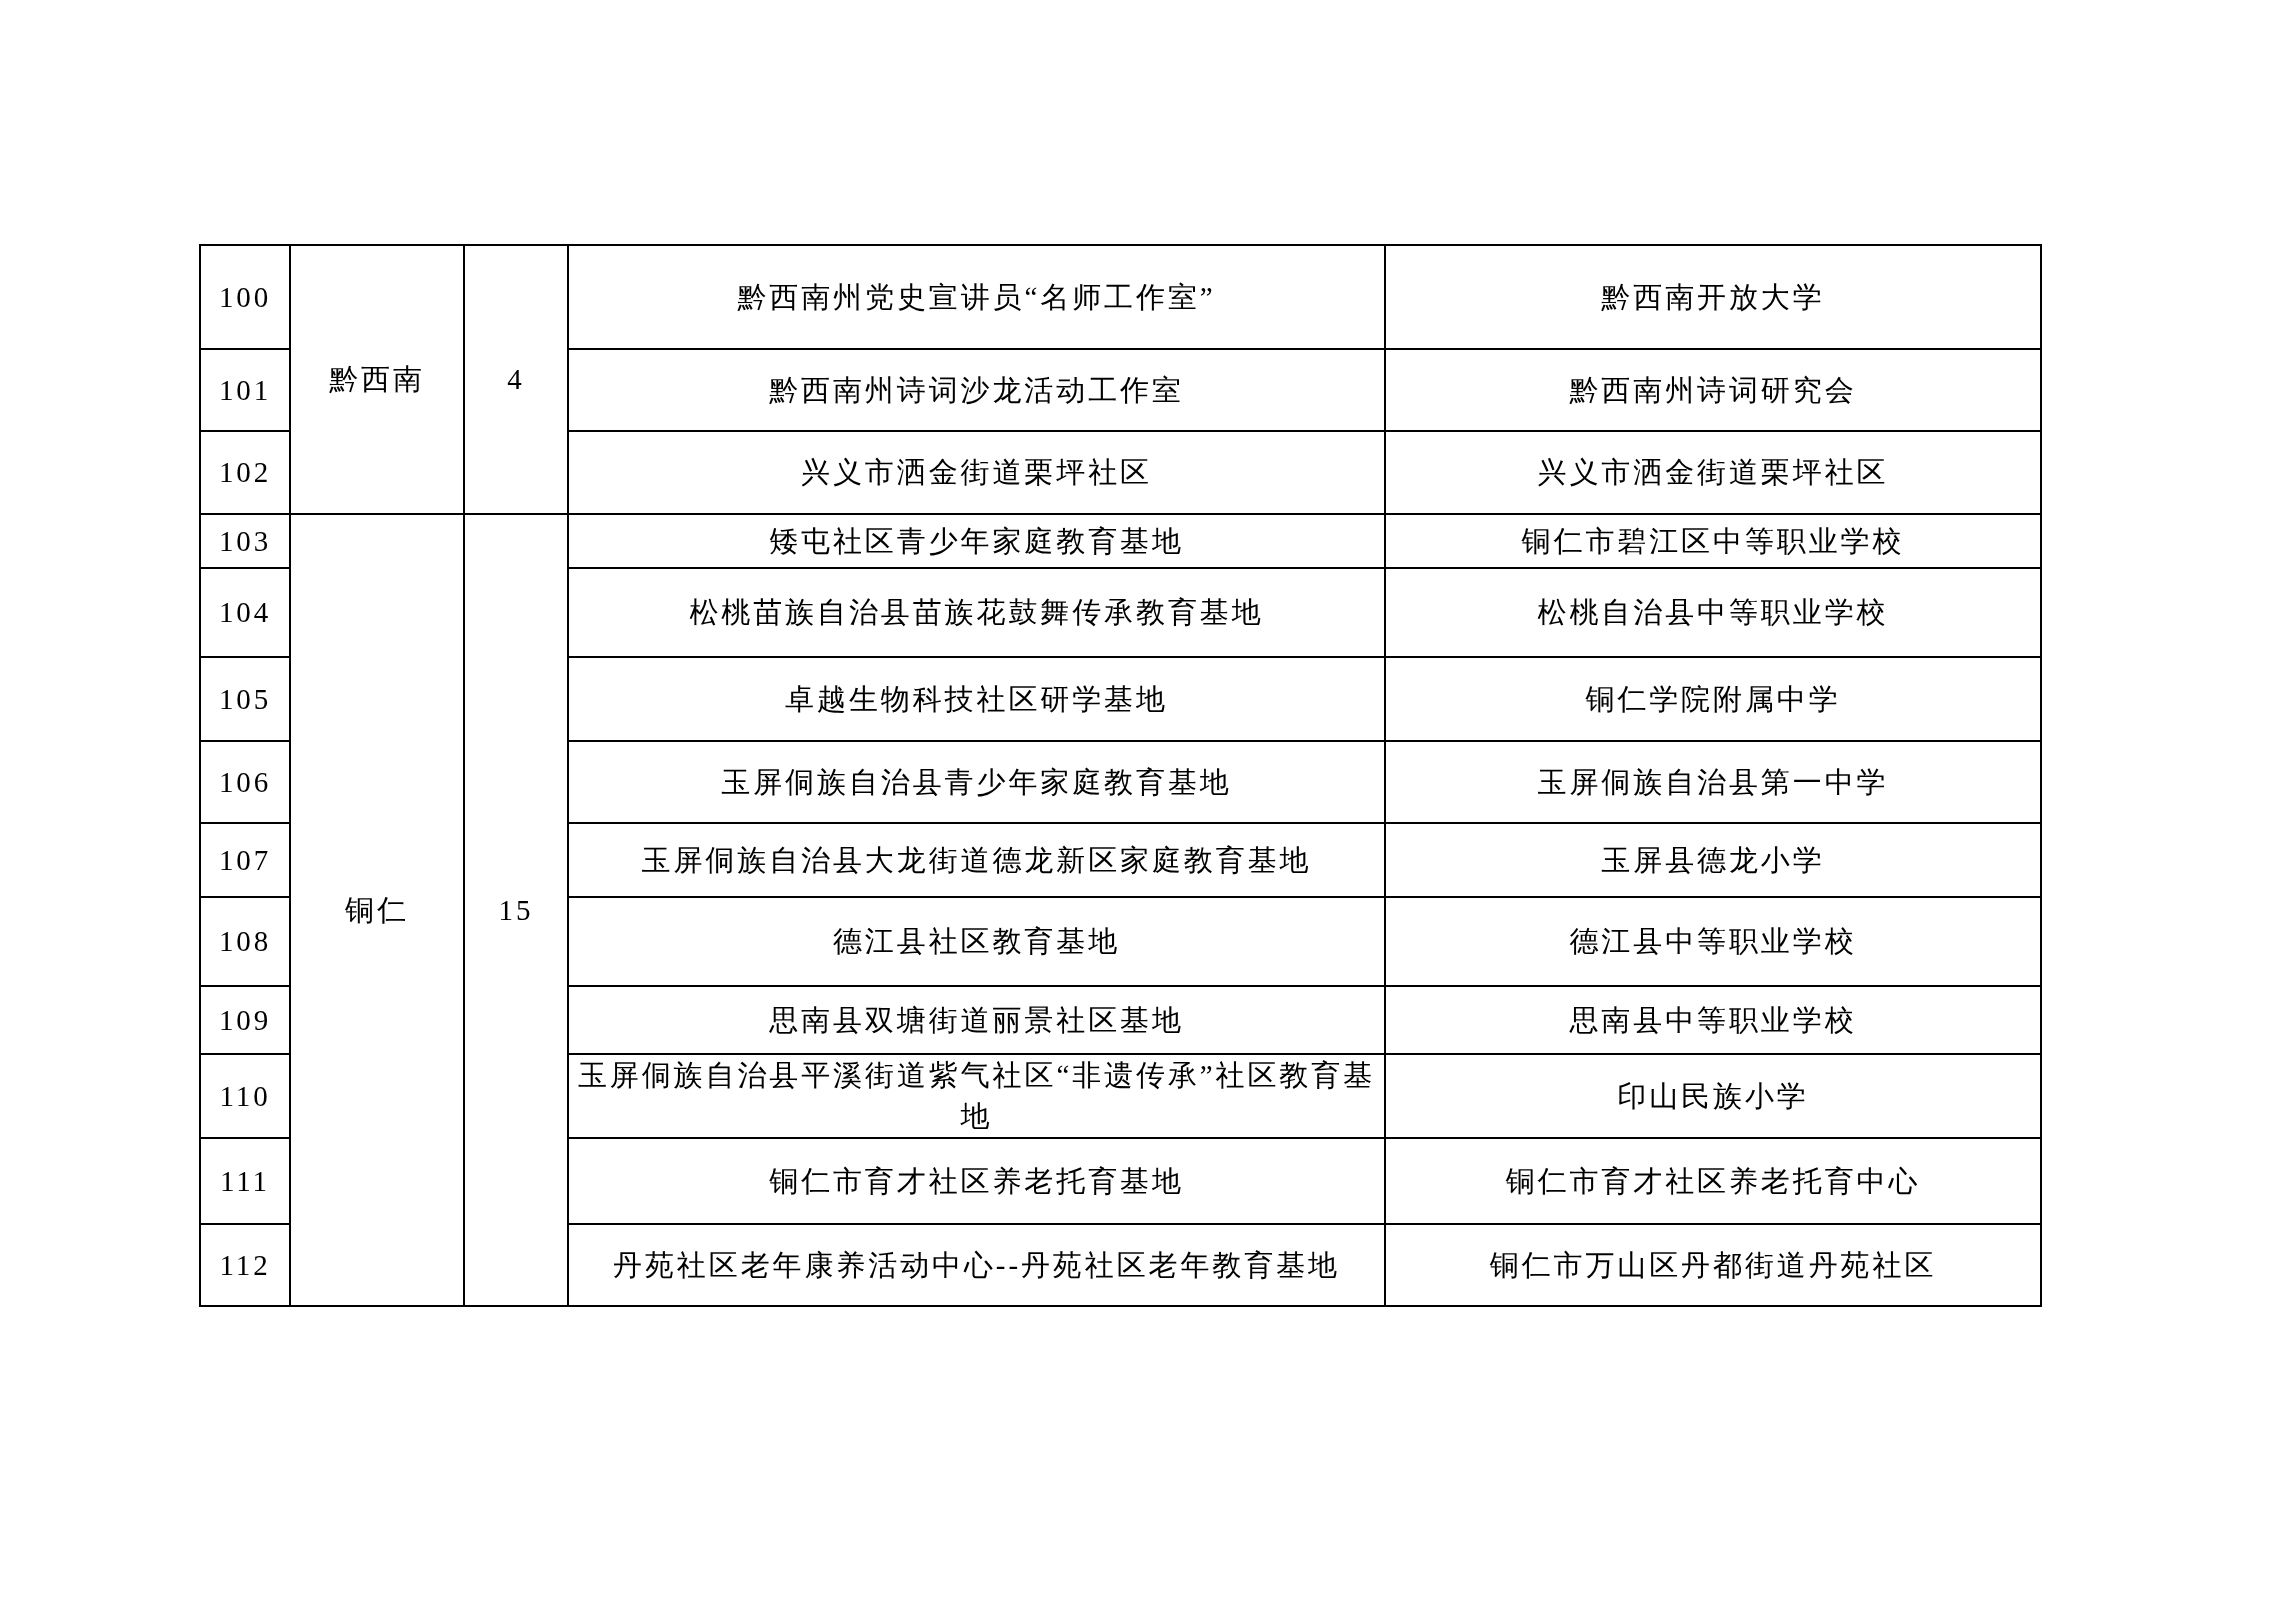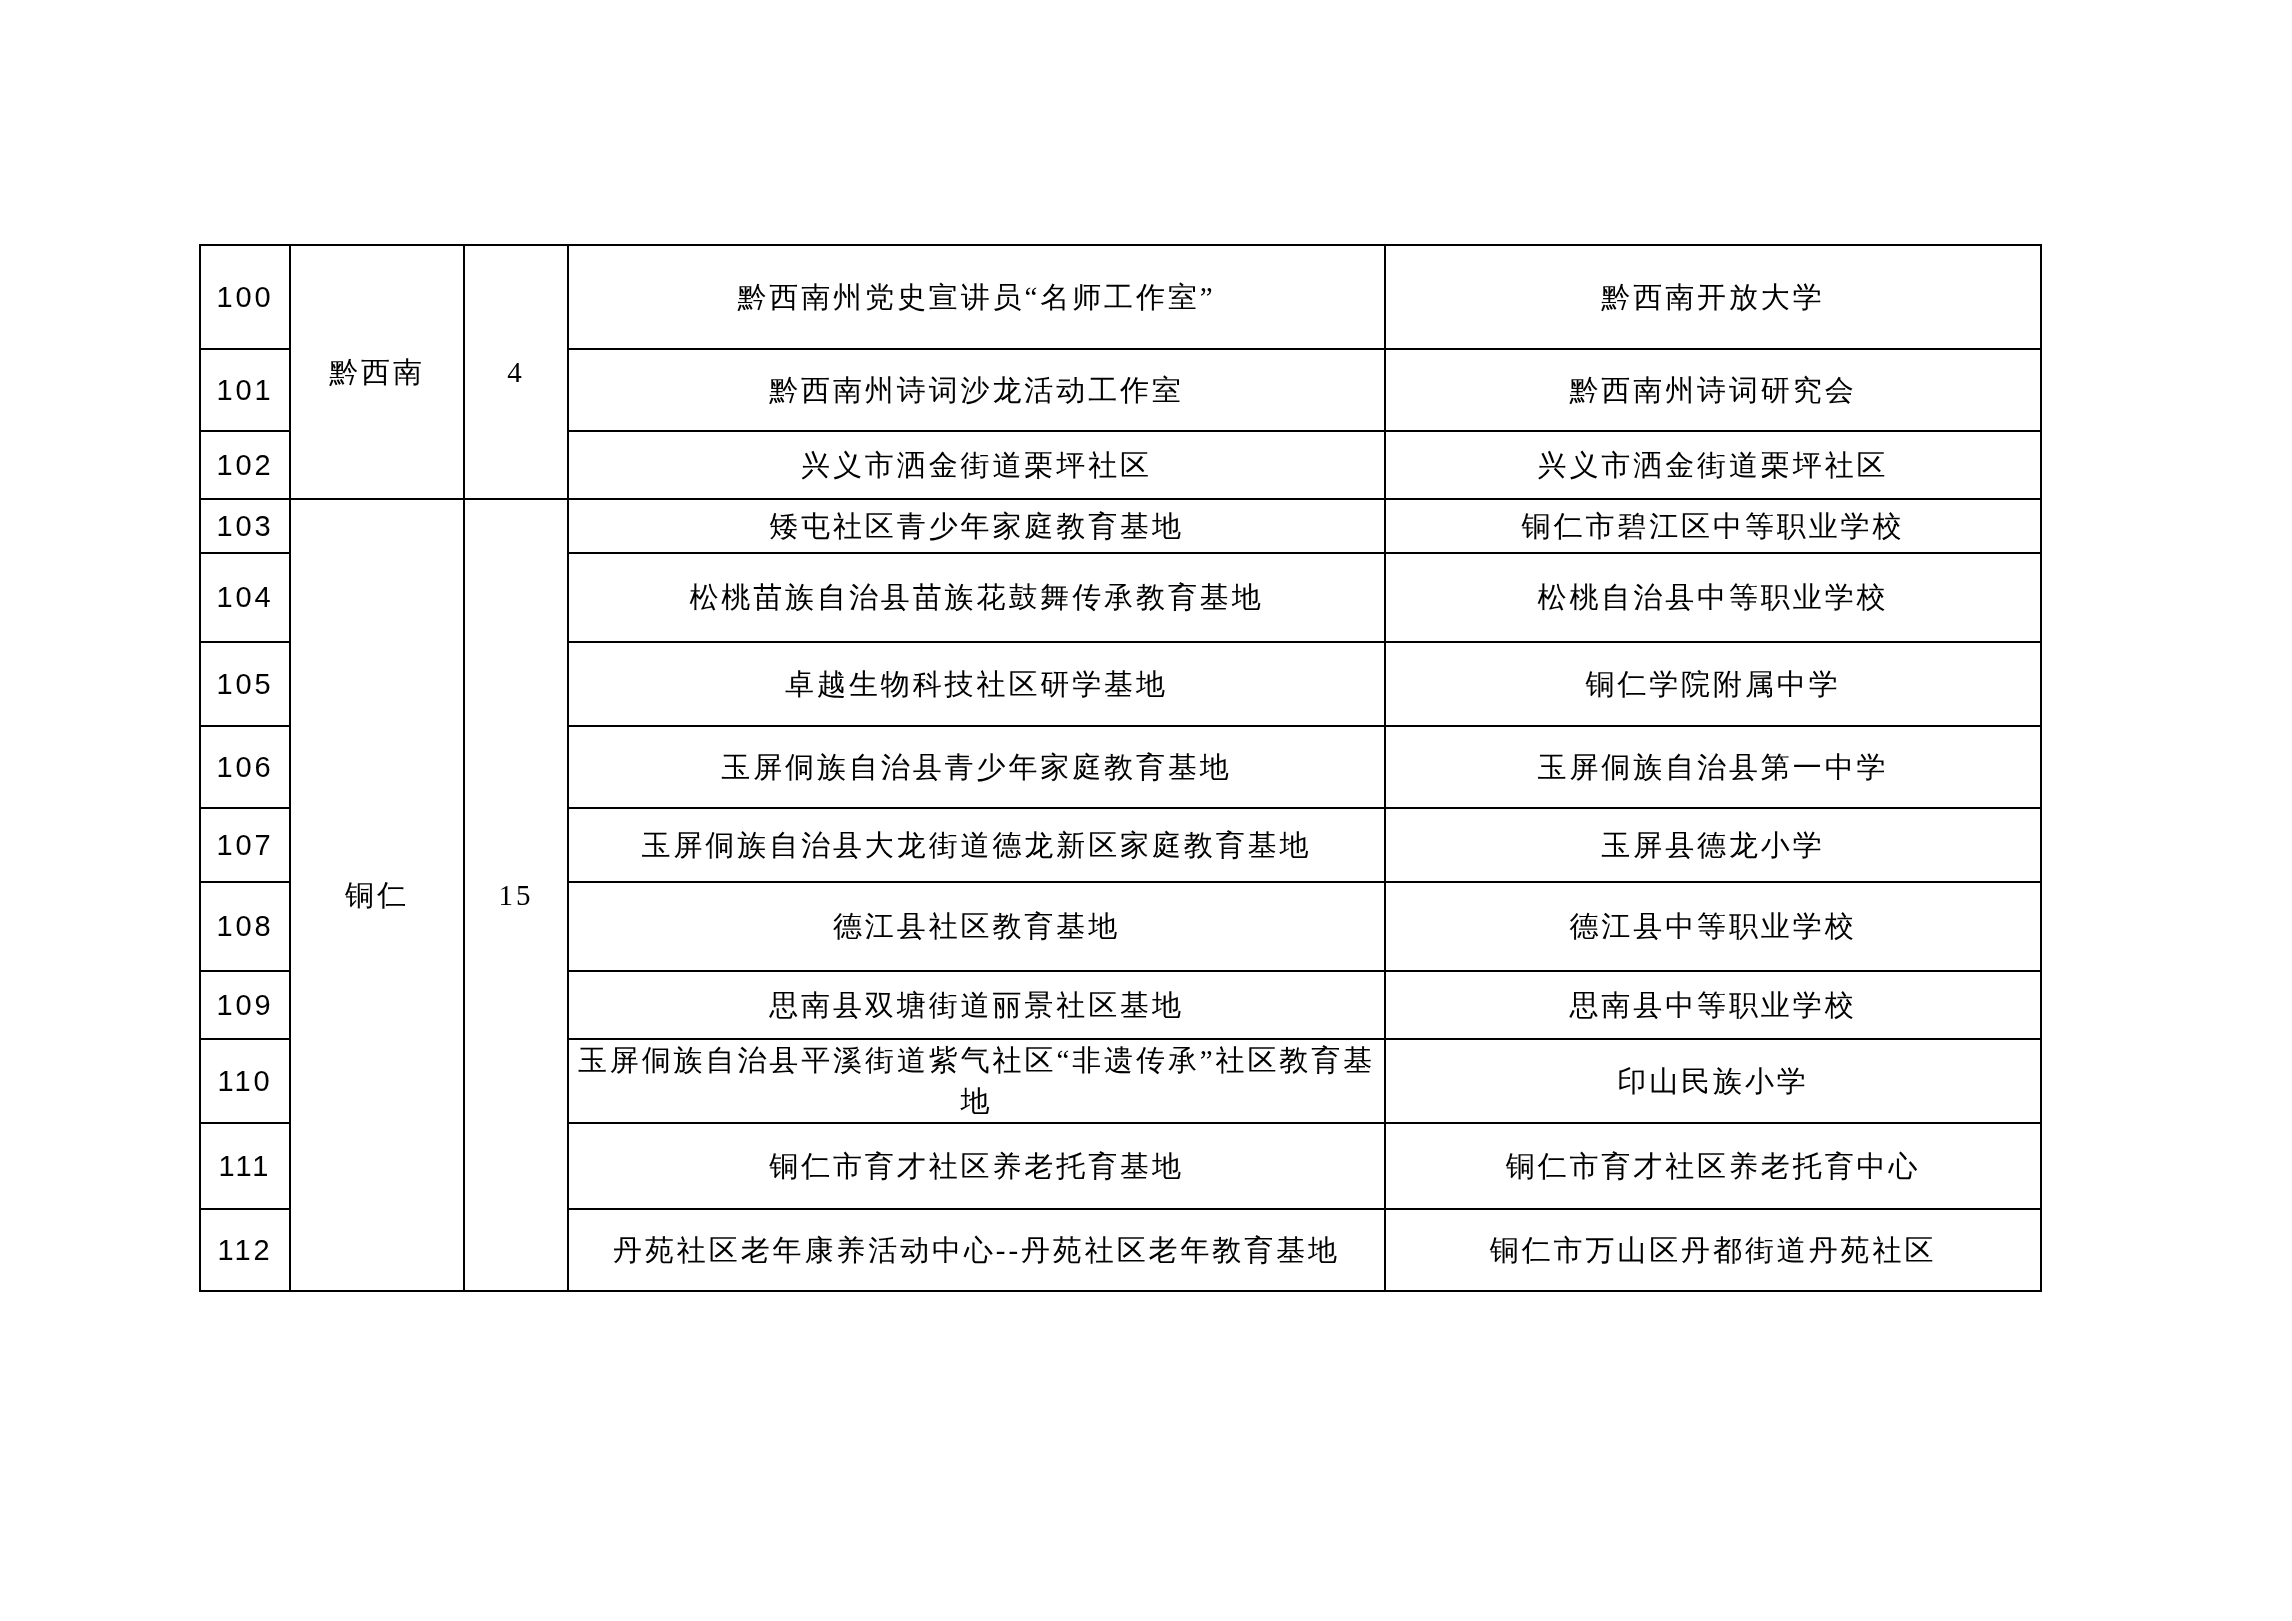--- a/index.html
+++ b/index.html
@@ -31,21 +31,21 @@
     vertical-align: middle;
     font-size: 29px;
     line-height: 41px;
     letter-spacing: 2.9px;
     padding: 0;
     overflow: hidden;
   }
   td.cell-num {
     font-size: 33px;
     letter-spacing: 2px;
-    font-family: Liberation Sans, sans-serif;
+    font-family: Liberation Serif, serif;
   }
   td.cell-count {
     font-size: 33px;
     letter-spacing: 1px;
   }
   td.cell-name {
     padding: 2px 7.8px;
   }
   td.cell-org {
     padding: 2px 5.9px;
@@ -84,21 +84,21 @@
         <td class="valign-first-row" rowspan="3">黔西南</td>
         <td class="cell-count valign-first-row" rowspan="3">4</td>
         <td class="cell-name">黔西南州党史宣讲员“名师工作室”</td>
         <td class="cell-org">黔西南开放大学</td>
       </tr>
       <tr style="height:82px">
         <td class="cell-num">101</td>
         <td class="cell-name">黔西南州诗词沙龙活动工作室</td>
         <td class="cell-org">黔西南州诗词研究会</td>
       </tr>
-      <tr style="height:68px">
+      <tr style="height:83px">
         <td class="cell-num">102</td>
         <td class="cell-name">兴义市洒金街道栗坪社区</td>
         <td class="cell-org">兴义市洒金街道栗坪社区</td>
       </tr>
       <tr style="height:54px">
         <td class="cell-num">103</td>
         <td rowspan="10">铜仁</td>
         <td class="cell-count" rowspan="10">15</td>
         <td class="cell-name">矮屯社区青少年家庭教育基地</td>
         <td class="cell-org">铜仁市碧江区中等职业学校</td>

